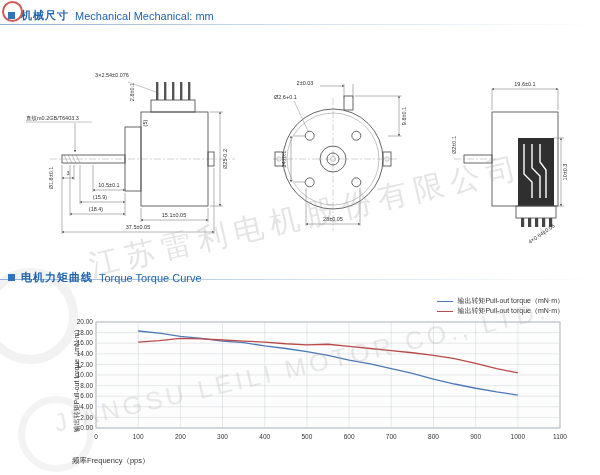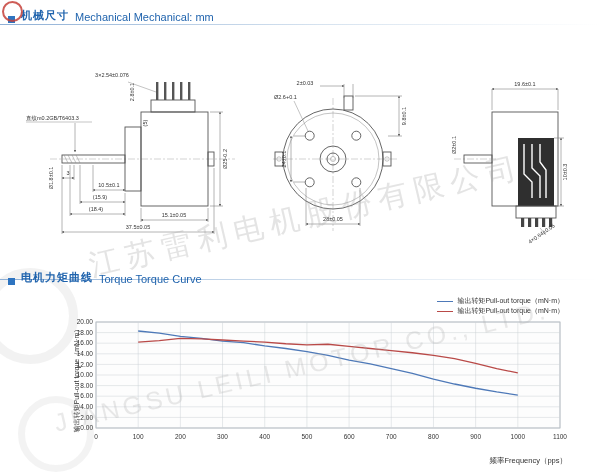--- a/index.html
+++ b/index.html
@@ -1,37 +1,37 @@
 <!DOCTYPE html>
 <html><head>
 <meta charset="utf-8">
 <style>
   html,body{margin:0;padding:0;}
   body{width:600px;height:475px;background:#fff;font-family:"Liberation Sans",sans-serif;position:relative;overflow:hidden;}
   .page{position:absolute;inset:0;overflow:hidden;}
-  .sec-head{position:absolute;left:8px;display:flex;align-items:flex-end;gap:6px;color:#1f63ad;font-size:11px;z-index:3;}
+  .sec-head{position:absolute;left:8px;display:flex;align-items:center;gap:6px;color:#1f63ad;font-size:11px;z-index:3;}
   .sec-head .cn{font-weight:700;letter-spacing:1px;}
   .bullet{width:7px;height:7px;background:#2e74c0;flex:0 0 auto;}
   .divider{position:absolute;left:0;width:600px;height:1px;background:linear-gradient(to right,#8fb0d6,#d8e4f0 55%,rgba(255,255,255,0));z-index:2;}
   #head1{top:8px;} #div1{top:24px;}
   #head2{top:270px;} #div2{top:279px;}
   #drawings{position:absolute;top:26px;left:0;z-index:1;}
   #drawings text{fill:#333;font-size:5.5px;}
   .ln{stroke:#555;stroke-width:0.9;fill:none;}
   .thin{stroke:#888;stroke-width:0.5;fill:none;}
   .cl{stroke:#a6a6a6;stroke-width:0.5;fill:none;stroke-dasharray:7 2 2 2;}
   .dim{stroke:#777;stroke-width:0.55;fill:none;}
   
   .chart{position:absolute;top:296px;left:62px;width:510px;height:176px;z-index:2;}
   .legend{position:absolute;top:0;right:8px;font-size:7px;color:#333;}
   .legend-row{display:flex;align-items:center;gap:4px;height:10px;}
   .legend-swatch{display:inline-block;width:16px;height:0;border-top:1.6px solid;}
   #chart-svg{position:absolute;top:22px;left:0;font-family:"Liberation Sans",sans-serif;}
   .y-title{position:absolute;top:78px;left:-60px;width:150px;text-align:center;font-size:7px;color:#333;transform:rotate(-90deg);}
-  .x-title{position:absolute;top:160px;left:0;width:505px;text-align:right;font-size:7.5px;color:#333;}
+  .x-title{position:absolute;top:160px;left:10px;width:505px;text-align:left;font-size:7.5px;color:#333;}
   
   .wm{position:absolute;white-space:nowrap;pointer-events:none;color:rgba(165,165,165,0.30);z-index:4;}
   #wm1{top:196px;left:84px;font-size:30px;letter-spacing:7px;transform:rotate(-13deg);}
   #wm2{top:352px;left:48px;font-size:25px;letter-spacing:4px;transform:rotate(-13deg);color:rgba(170,170,170,0.26);}
   .wm-ring{position:absolute;border-radius:50%;pointer-events:none;z-index:0;}
   #ring1{left:-18px;top:268px;width:78px;height:78px;border:9px solid rgba(160,160,160,0.14);}
   #ring2{left:18px;top:396px;width:62px;height:62px;border:7px solid rgba(160,160,160,0.12);}
   #ring-red{left:2px;top:1px;width:17px;height:17px;border:2px solid #c5413a;border-radius:50%;opacity:0.85;z-index:5;}
 </style>
 </head>

